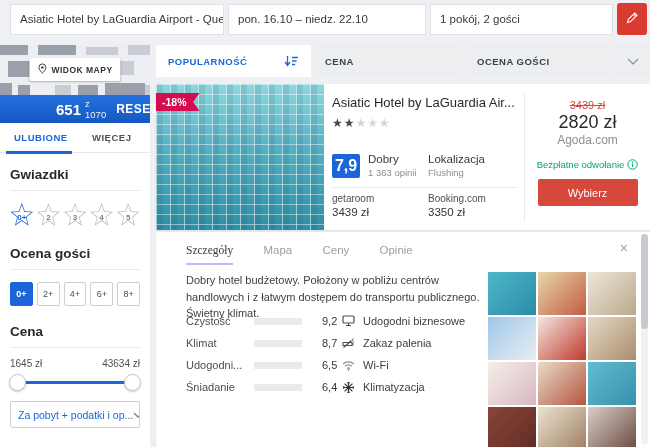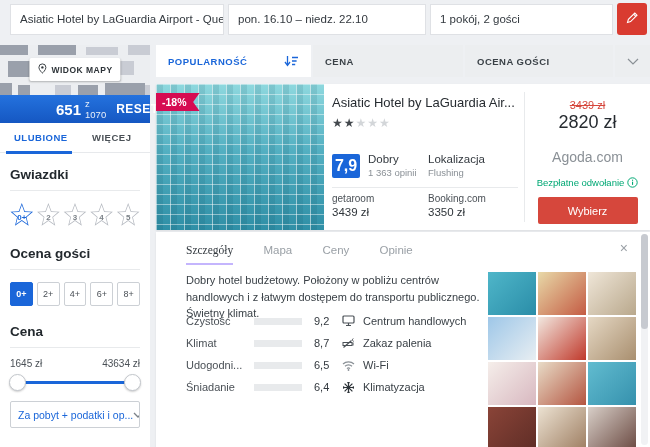--- a/index.html
+++ b/index.html
@@ -118,37 +118,37 @@
   .fact.rating { left:212px; } .fact.location { left:272px; }
   .card-hr { position:absolute; left:176px; top:103px; width:186px; height:1px; background:#e8eaec; }
   .offer { position:absolute; top:109px; }
   .offer .vend { font-size:10px; color:#4a5056; }
   .offer .pr { font-size:11.5px; color:#2f353a; margin-top:2px; }
   .offer.o1 { left:176px; } .offer.o2 { left:272px; }
   .card-vr { position:absolute; left:368px; top:8px; bottom:8px; width:1px; background:#e8eaec; }
   .deal { position:absolute; left:369px; top:0; width:125px; height:146px; text-align:center; }
   .deal-old { margin-top:15px; font-size:11px; color:#d6473c; text-decoration:line-through; }
   .deal-price { font-size:18px; color:#262b30; margin-top:1px; }
-  .deal-vendor { font-size:14px; color:#8a9096; margin-top:16px;text-align:center; }
+  .deal-vendor { font-size:12px; color:#8a9096; margin-top:0;text-align:center; }
   .deal-cancel { font-size:9.5px; color:#00a874; margin-top:12px; display:flex; align-items:center; justify-content:center; gap:3px; cursor:pointer; }
   .cta-btn { margin-top:9px; width:100px; height:27px; background:#d6473c; color:#fff; border:none;
     border-radius:2px; font-size:11px; font-family:inherit; cursor:pointer; }
   
   .panel { position:relative; margin-top:2px; height:215px; background:#fff; box-shadow:0 1px 2px rgba(0,0,0,.08); overflow:hidden; }
   .dtabs { position:absolute; left:30px; top:12px; font-size:11.5px; }
   .dtab { margin-right:27px; color:#9aa0a6; cursor:pointer; padding-bottom:7px; }
   .dtab.active { color:#33393f; border-bottom:2px solid #c4b5fd;font-family:Liberation Serif, serif; }
   .close-x { position:absolute; right:22px; top:8px; font-size:14px; color:#9aa0a6; cursor:pointer; background:none; border:none; }
   .desc { position:absolute; left:30px; top:40px; width:314px; font-size:11px; line-height:1.5; color:#3a4147; }
   .ratings { position:absolute; left:30px; top:78px; }
   .rrow { display:flex; align-items:center; height:22px; }
   .rlabel { width:68px; font-size:11px; color:#4a5056; white-space:nowrap; overflow:hidden; }
   .rtrack { width:48px; height:7px; background:#e8eaec; }
   .rfill { height:7px; background:#85898f; }
-  .rval { margin-left:12px; font-size:11px; color:#33393f; }
+  .rval { margin-left:20px; font-size:11px; color:#33393f; }
   .amenities { position:absolute; left:186px; top:78px; }
   .arow { display:flex; align-items:center; height:22px; gap:8px; font-size:11px; color:#3a4147; }
   .arow svg { flex:none; }
   .pgrid { position:absolute; left:332px; top:40px; display:grid; grid-template-columns:repeat(3,48px);
     grid-auto-rows:43px; gap:2px; }
   .pthumb { cursor:pointer; }
   .scrollbar { position:absolute; right:2px; top:2px; bottom:2px; width:7px; background:#f1f2f4; border-radius:4px; }
   .scroll-thumb { position:absolute; top:0; width:7px; height:95px; background:#c7cad0; border-radius:4px; cursor:pointer; }
 </style>
 </head>
@@ -345,21 +345,21 @@
         <span class="rval">6,4</span>
       </div>
     </div>
 
     <div class="amenities">
       <div class="arow">
         <svg width="13" height="12" viewBox="0 0 13 12">
             <rect x="1" y="1" width="11" height="7" rx="1" fill="none" stroke="#4a5056" stroke-width="1.2"></rect>
             <path d="M4 10.5h5M6.5 8v2.5" stroke="#4a5056" stroke-width="1.2"></path>
           </svg>
-        <span>Centrum handlowych</span>
+        <span>Udogodni biznesowe</span>
       </div>
       <div class="arow">
         <svg width="13" height="12" viewBox="0 0 13 12">
             <rect x="1" y="5.5" width="9" height="3" fill="none" stroke="#4a5056" stroke-width="1"></rect>
             <path d="M11 5.5v3M11.2 1.5c-1.5 1-.5 2 .3 3" fill="none" stroke="#4a5056" stroke-width="1"></path>
             <path d="M1.5 10.5l8-7" stroke="#4a5056" stroke-width="1.2"></path>
           </svg>
         <span>Zakaz palenia</span>
       </div>
       <div class="arow">

